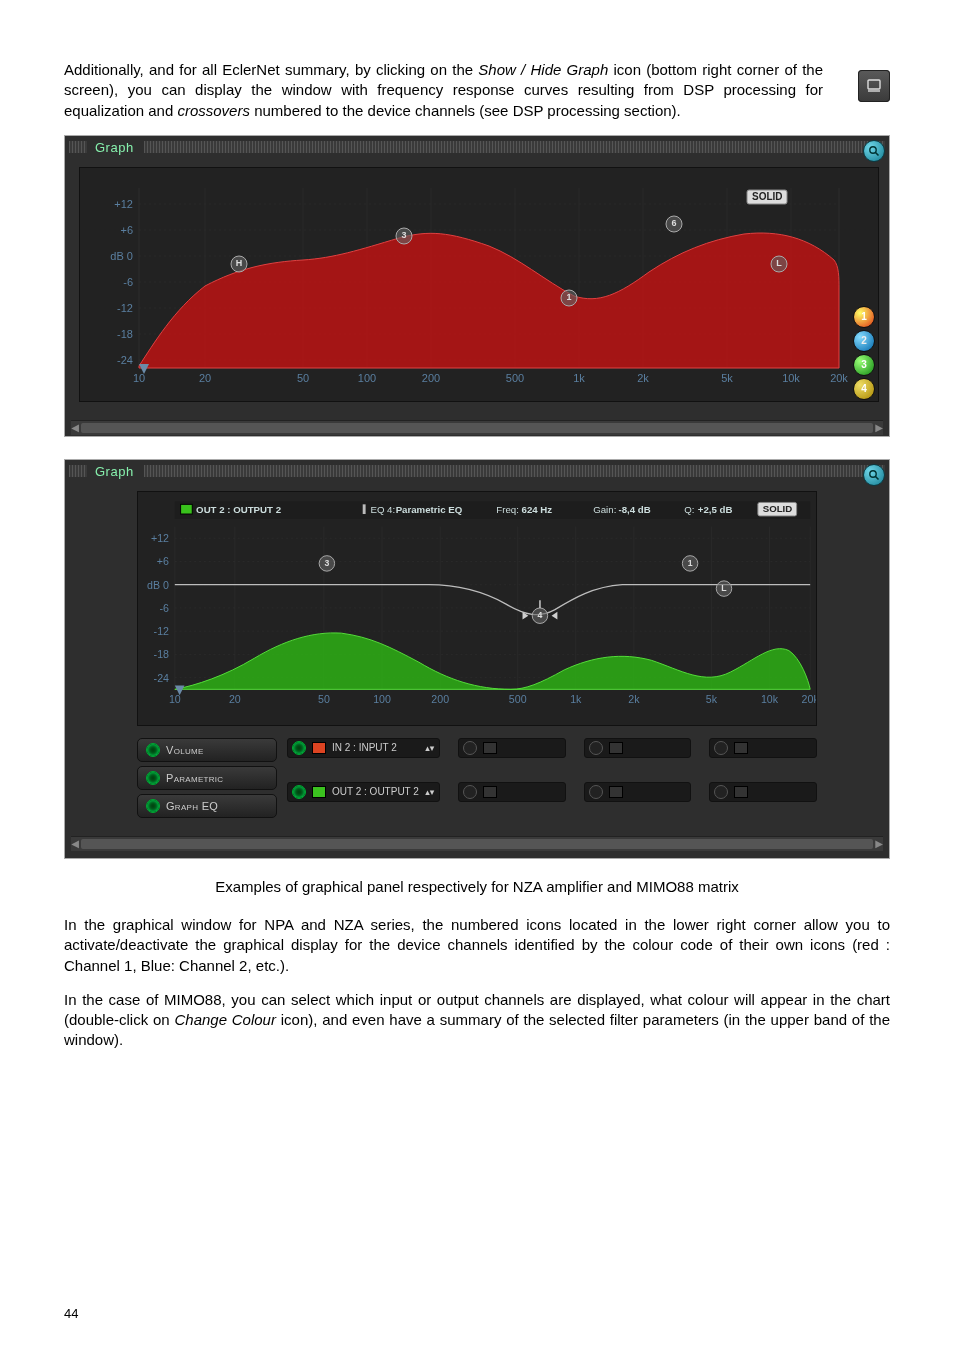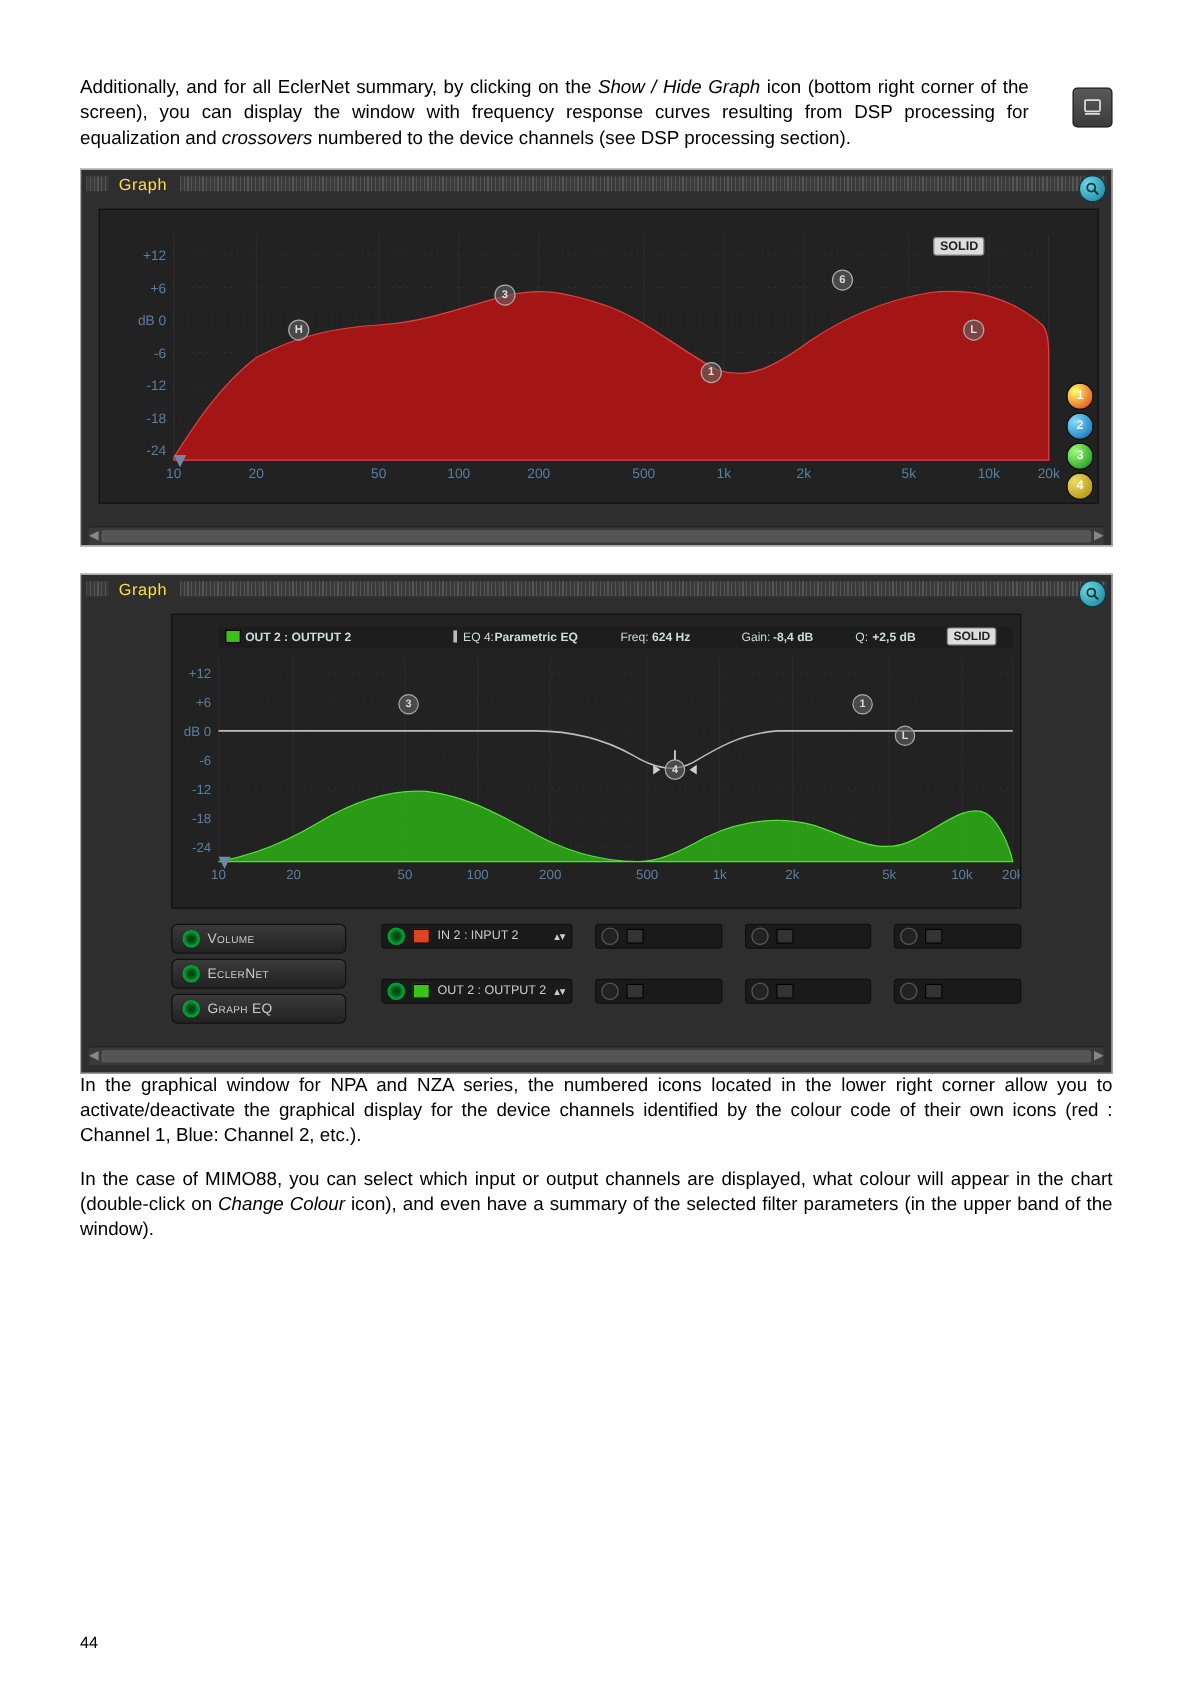--- a/index.html
+++ b/index.html
@@ -4,21 +4,21 @@
 <style>
 html,body{margin:0;padding:0;background:#fff;color:#000;font-family:Arial,Helvetica,sans-serif;font-size:15px}
 .page{width:954px;height:1351px;padding:60px 64px 30px 64px;box-sizing:border-box;position:relative}
 p{margin:0 0 14px 0;line-height:1.35;text-align:justify}
 .intro{width:759px}
 em{}
 .toggle-icon{position:absolute;top:70px;right:64px;width:32px;height:32px;border-radius:4px;background:linear-gradient(#5a5a5a,#3a3a3a);display:flex;align-items:center;justify-content:center;box-shadow:inset 0 0 0 1px #222}
 .toggle-icon svg{width:16px;height:16px}
 .panel{border:1px solid #aaa;background:#2e2e2e;margin-top:14px;overflow:hidden;position:relative}
 .panel-header{display:flex;align-items:center;padding:2px 4px;color:#a0a0a0}
-.panel-header .label{font-size:13px;letter-spacing:.5px;font-family:Arial;color:#fde047;padding:2px 4px}
+.panel-header .label{font-size:13px;letter-spacing:.5px;font-family:Arial;color:#86efac;padding:2px 4px}
 .panel-header .hatch{flex:1;height:12px;background:repeating-linear-gradient(90deg,#555 0 1px,#3a3a3a 1px 3px);margin-left:6px}
 .zoom{width:20px;height:20px;border-radius:50%;background:radial-gradient(circle at 30% 30%,#6fd6e8,#157e93);border:1px solid #0a3a42;position:absolute;top:4px;right:4px;display:flex;align-items:center;justify-content:center}
 .zoom svg{width:12px;height:12px}
 .chart-wrap{padding:8px 10px 14px 14px}
 .chart-box{background:#222;border:1px solid #111}
 
 
 .axis text{fill:#5a7fa0;font-size:11px;font-family:Arial}
 .title-band{font-size:10px;fill:#cdd}
 .solid-tag{fill:#ccc;font-family:Arial;font-size:10px}
@@ -29,21 +29,21 @@
 
 .ch-circles{position:absolute;right:14px;bottom:36px;display:flex;flex-direction:column;gap:2px}
 .ch-circle{width:20px;height:20px;border-radius:50%;display:flex;align-items:center;justify-content:center;font-size:10px;font-weight:bold;color:#fff;border:1px solid #111}
 .scrollbar{height:14px;background:#3a3a3a;border-top:1px solid #222;position:relative;margin:4px 6px 2px 6px}
 .scroll-thumb{position:absolute;left:10px;right:10px;top:2px;bottom:2px;background:#555;border-radius:2px}
 .scroll-arrow{position:absolute;top:0;width:12px;height:14px;color:#888;font-size:10px;line-height:14px;text-align:center}
 .scroll-arrow.left{left:-2px}
 .scroll-arrow.right{right:-2px}
 
 
-.ctrl-row{display:flex;padding:6px 72px 10px 72px;gap:28px}
+.ctrl-row{display:flex;padding:6px 72px 10px 72px;gap:10px}
 .ctrl-left{width:140px}
 .ctrl-btn{background:linear-gradient(#3a3a3a,#222);border:1px solid #111;border-radius:5px;color:#ccc;font-size:11px;padding:4px 8px;margin-bottom:4px;display:flex;align-items:center;gap:6px;font-variant:small-caps;letter-spacing:.3px}
 .pwr{width:12px;height:12px;border-radius:50%;border:1px solid #0a3;box-shadow:inset 0 0 4px #0f6;background:#041;position:relative}
 .pwr.off{border-color:#555;box-shadow:none;background:#222}
 .sel-grid{flex:1;display:grid;grid-template-columns:1fr 1fr 1fr 1fr;gap:4px 18px}
 .sel{height:18px;background:#1a1a1a;border:1px solid #111;border-radius:3px;display:flex;align-items:center;gap:6px;padding:0 4px;color:#ccc;font-size:10px}
 .sel .pwr{flex:0 0 auto}
 .colorbox{width:12px;height:10px;border:1px solid #000}
 .sel .txt{flex:1;white-space:nowrap;overflow:hidden}
 .spin{width:10px;color:#ccc;font-size:9px;text-align:center}
@@ -272,21 +272,21 @@
     </div>
 
     <div class="ctrl-row">
       <div class="ctrl-left">
         <div class="ctrl-btn">
             <span class="pwr"></span>
             <span style="font-variant:small-caps">Volume</span>
           </div>
         <div class="ctrl-btn">
             <span class="pwr"></span>
-            <span>EclerNet</span>
+            <span>Parametric</span>
           </div>
         <div class="ctrl-btn">
             <span class="pwr"></span>
             <span>Graph EQ</span>
           </div>
       </div>
       <div class="sel-grid">
         <div class="sel">
             <span class="pwr"></span>
             <span class="colorbox" style="background:#d42"></span>
@@ -332,20 +332,21 @@
       </div>
     </div>
 
     <div class="scrollbar">
       <div class="scroll-arrow left">◀</div>
       <div class="scroll-thumb"></div>
       <div class="scroll-arrow right">▶</div>
     </div>
   </div>
 
+  <p class="caption">Examples of graphical panel respectively for NZA amplifier and MIMO88 matrix</p>
 
   <p>In the graphical window for NPA and NZA series, the numbered icons located in the lower right corner allow you to activate/deactivate the graphical display for the device channels identified by the colour code of their own icons (red : Channel 1, Blue: Channel 2, etc.).</p>
 
   <p style="margin-top:12px">
     <span>In the case of MIMO88, you can select which input or output channels are displayed, what colour will appear in the chart (double-click on </span><em>Change Colour</em><span> icon), and even have a summary of the selected filter parameters (in the upper band of the window).</span>
   </p>
 
   <div class="pagenum">44</div>
 </div>
 

